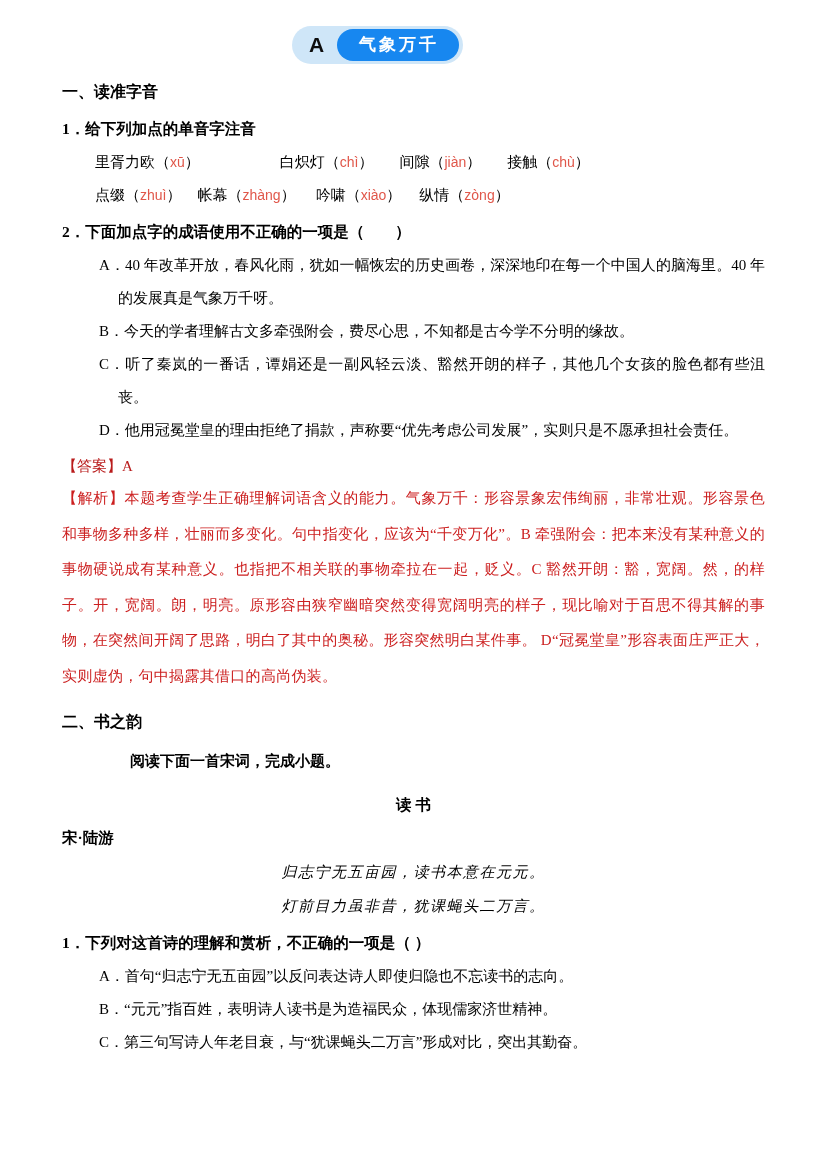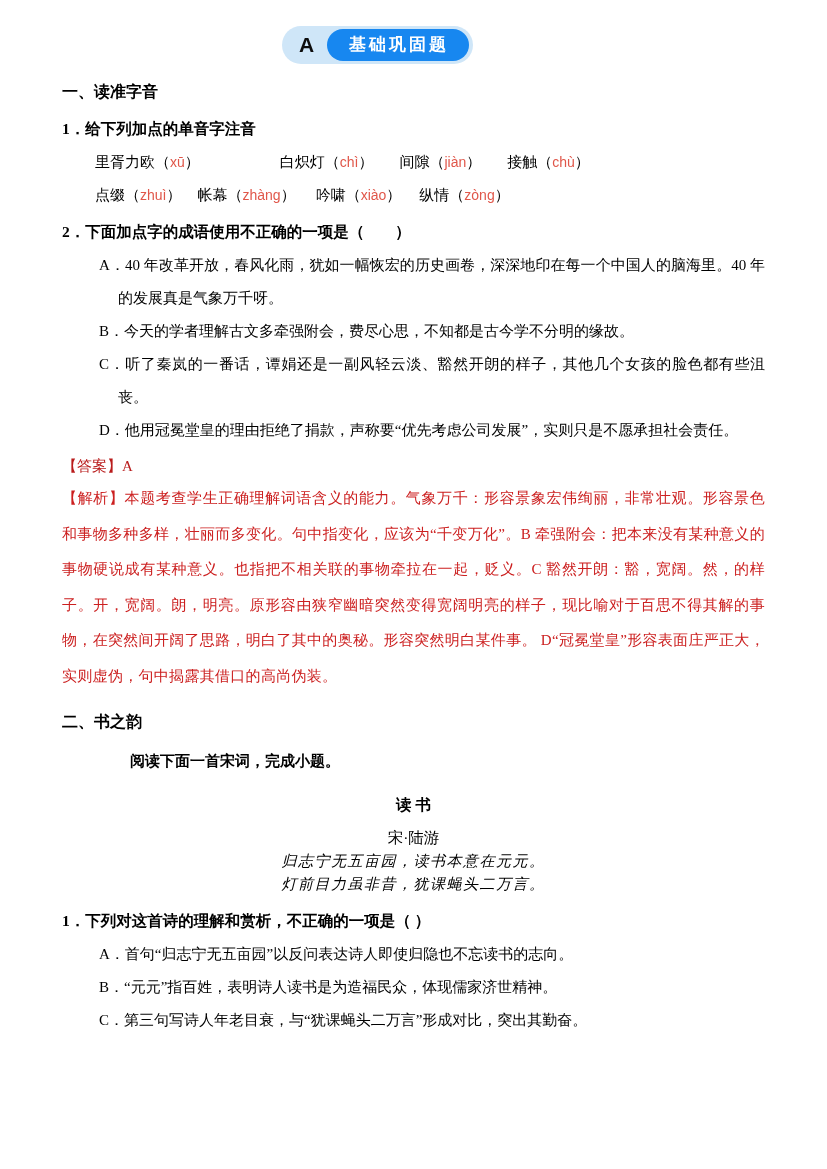--- a/index.html
+++ b/index.html
@@ -57,36 +57,36 @@
 
   .answer-line { margin-top:6px; color:#b91c1c; line-height:26px; }
   .analysis {
     margin-top:2px; color:#cc2020; text-align:justify;
     line-height:35.5px; letter-spacing:0.3px;
   }
   .analysis .ana-label { color:#cc2020; }
 
   .sec2-intro { font-weight:bold; margin-left:52px; margin-top:15px; line-height:24px;padding-left:16px; }
   .poem-title  { text-align:center; font-weight:bold; font-size:15.5px; margin-top:20px; line-height:24px; }
-  .poem-author { text-align:center; font-weight:normal; font-size:15.5px; margin-top:9px; line-height:24px; }
+  .poem-author { text-align:left; font-weight:bold; font-size:15.5px; margin-top:9px; line-height:24px; }
   .poem-line {
     text-align:center; font-style:italic; letter-spacing:1.5px;
-    line-height:23px;
+    margin-top:11px; line-height:23px;
   }
 </style>
 </head>
 <body>
 
 <div class="content">
 
 
   <div class="badge-row">
     <div class="badge">
       <span class="badge-a">A</span>
-      <span class="badge-label">基础巩固题</span>
+      <span class="badge-label">气象万千</span>
     </div>
   </div>
 
   <div class="sec-heading">一、读准字音</div>
 
   <div class="q-prompt">1．给下列加点的单音字注音</div>
 
   <div class="phon-row row1">
     <span class="phon"><span>里胥力欧</span><span class="pw"><span class="pinyin">xū</span></span></span>
     <span class="phon"><span>白炽灯</span><span class="pw"><span class="pinyin">chì</span></span></span>

